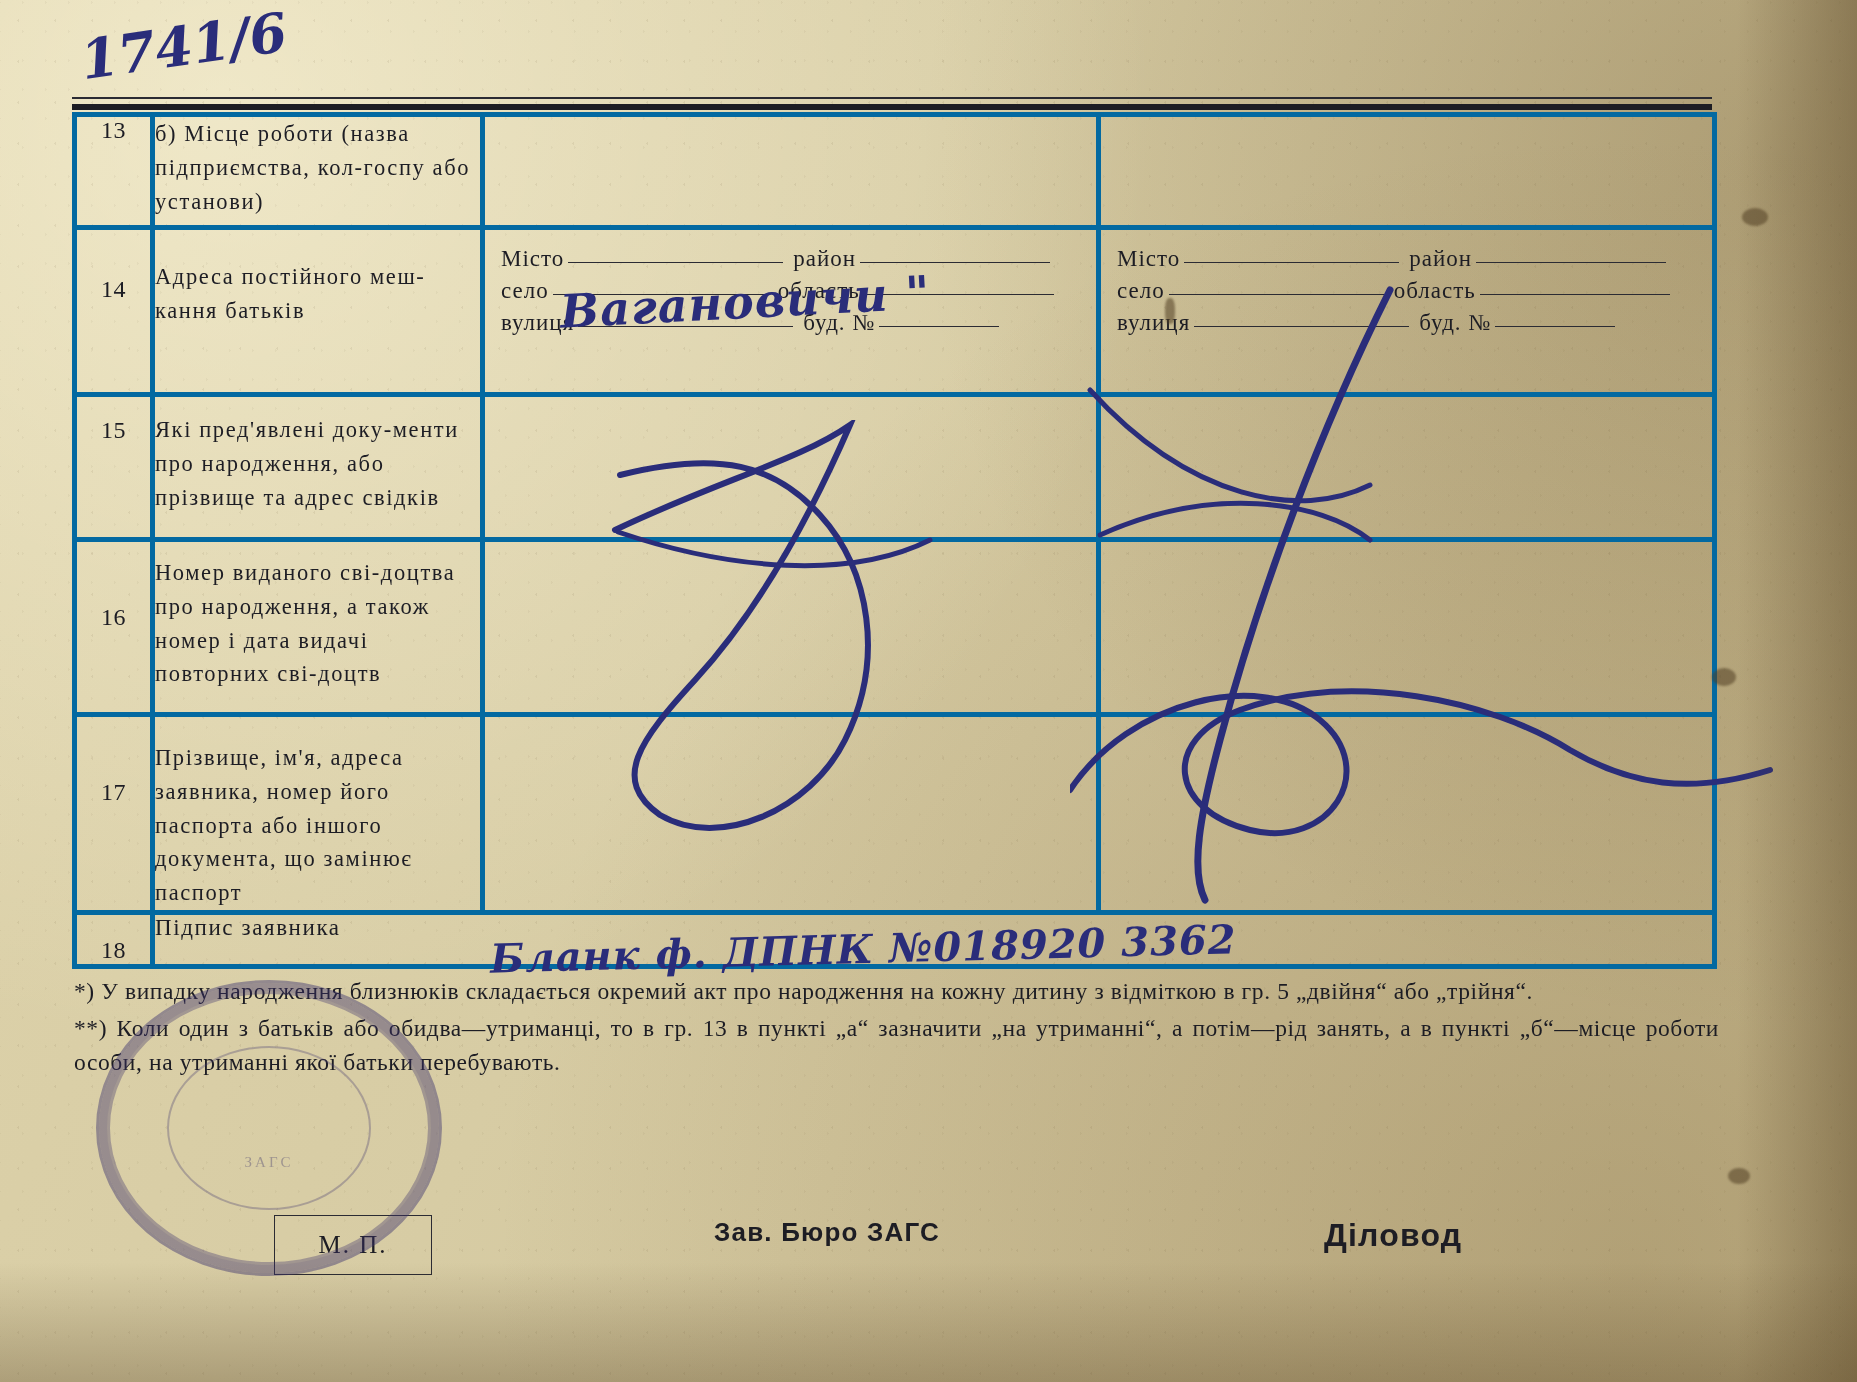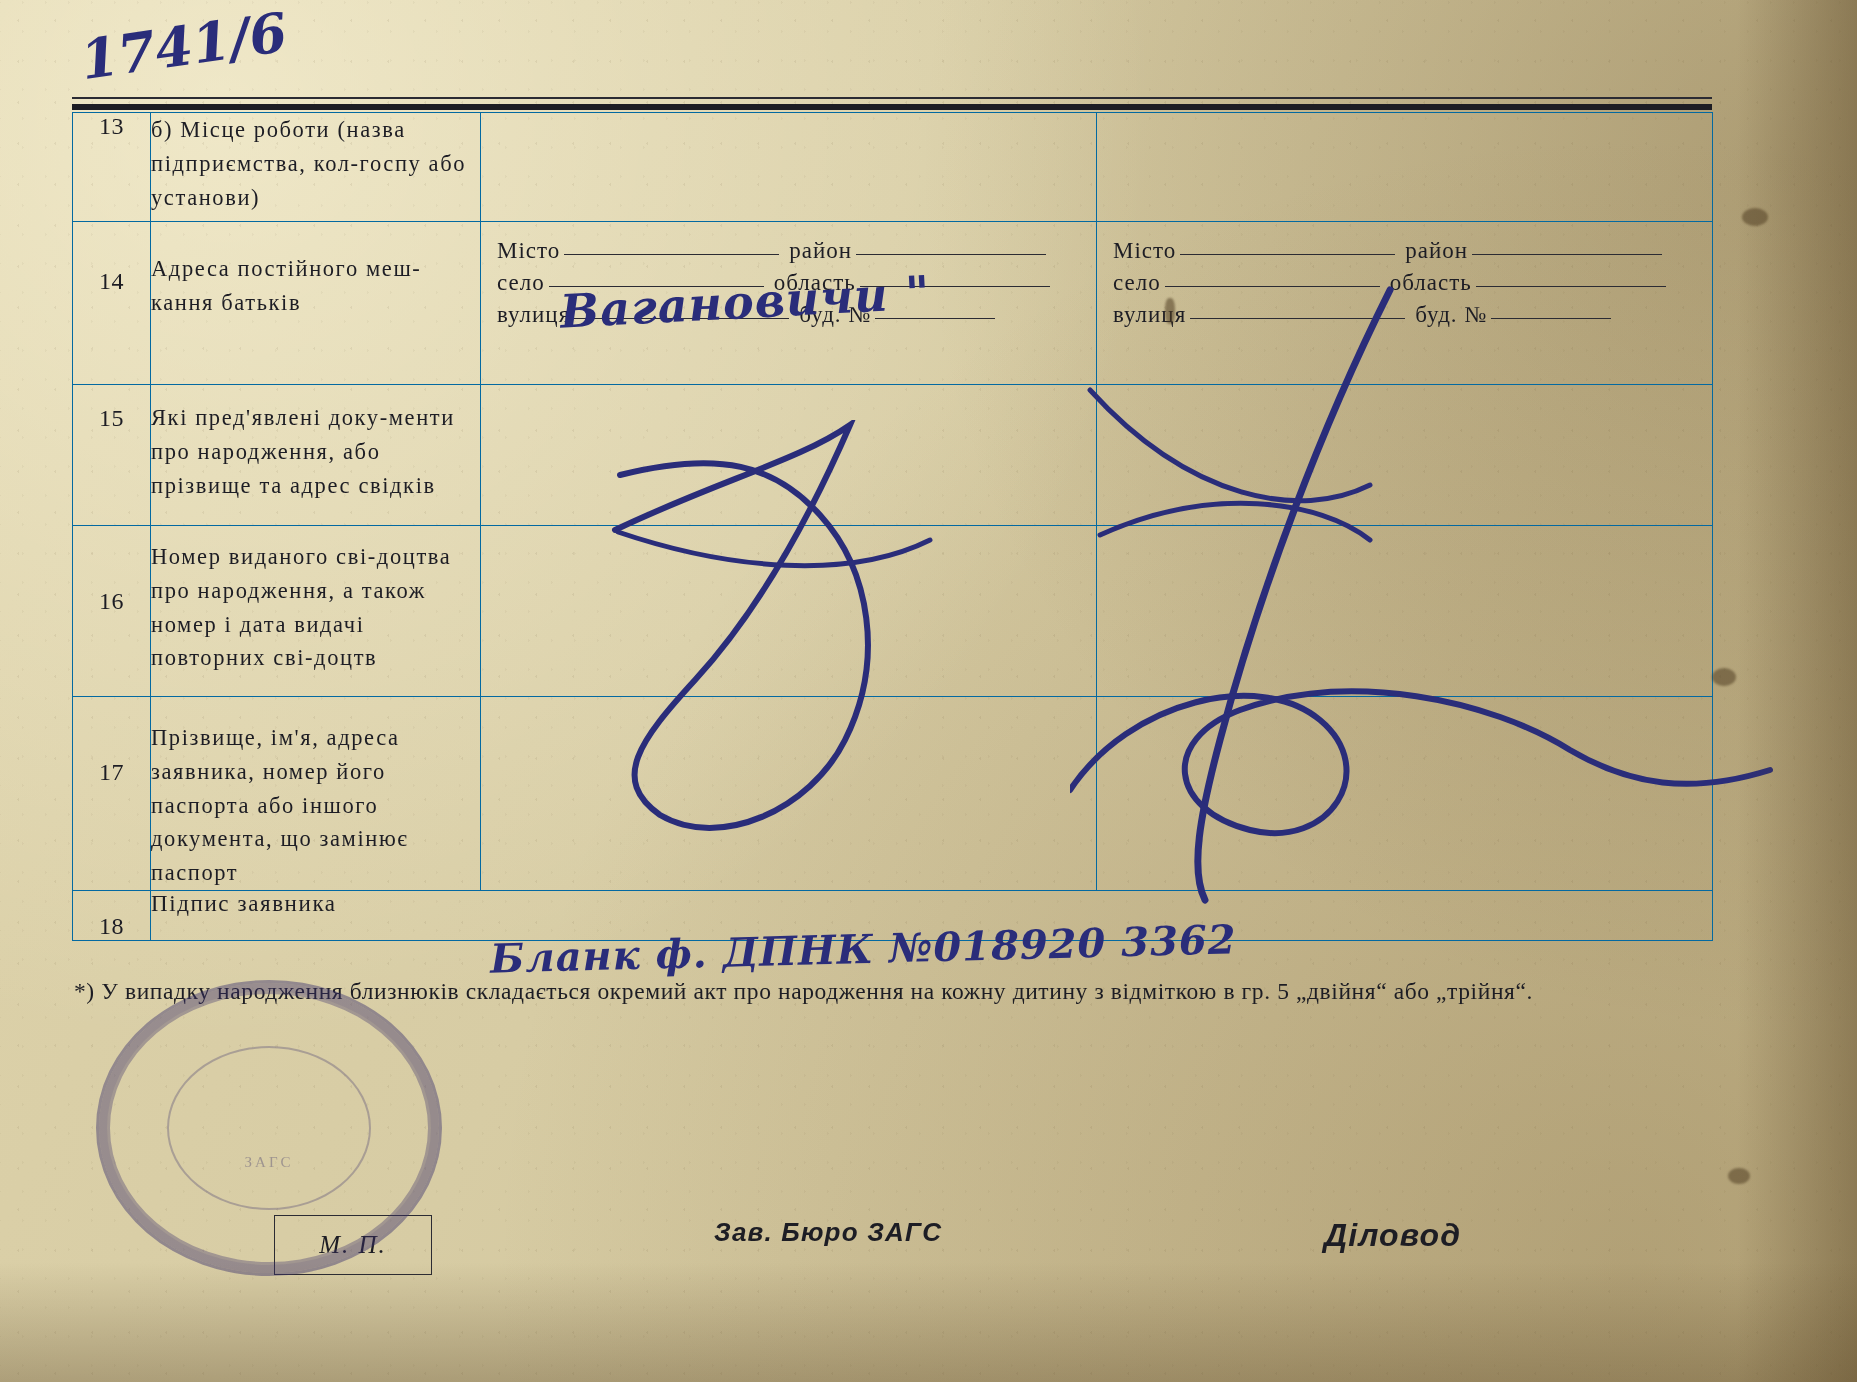--- a/index.html
+++ b/index.html
@@ -56,21 +56,21 @@
   
   .form-table {
     position: absolute;
     left: 72px;
     top: 112px;
     width: 1640px;
     border-collapse: collapse;
     table-layout: fixed;
   }
   .form-table td {
-    border: 1px solid #0369a1;
+    border: 5px solid #0369a1;
     vertical-align: top;
     padding: 0;
     position: relative;
   }
   .col-num  { width: 78px; }
   .col-lbl  { width: 330px; }
   .col-a    { width: 616px; }
   .col-b    { width: 616px; }
 
   .rownum {
@@ -147,21 +147,20 @@
   }
   .footnotes p { margin: 0 0 4px 0; }
 
   
   .sig-row {
     position: absolute;
     left: 74px;
     top: 1165px;
     width: 1645px;
     height: 110px;
-    font-style: italic;
   }
   .mp-box {
     position: absolute;
     left: 200px;
     top: 50px;
     width: 156px;
     height: 58px;
     border: 1.5px solid #2b2b33;
     display: flex;
     align-items: center;
@@ -403,20 +402,21 @@
 
   <svg class="ink" style="left:1070px; top:270px; width:720px; height:650px;" viewBox="0 0 720 650" fill="none">
     <path d="M320 20 C 250 160, 190 320, 150 470 C 130 545, 120 600, 135 630" stroke="#2a2d7a" stroke-width="7" stroke-linecap="round"></path>
     <path d="M20 120 C 120 230, 230 250, 300 215" stroke="#2a2d7a" stroke-width="5" stroke-linecap="round"></path>
     <path d="M30 265 C 140 215, 250 230, 300 270" stroke="#2a2d7a" stroke-width="5" stroke-linecap="round"></path>
     <path d="M0 520 C 60 430, 190 400, 250 450 C 310 500, 260 580, 180 560 C 100 540, 90 470, 170 440 C 280 400, 420 430, 500 480 C 560 515, 620 525, 700 500" stroke="#2a2d7a" stroke-width="6" stroke-linecap="round"></path>
   </svg>
 
   <div class="footnotes">
     <p>*)  У випадку народження близнюків складається окремий акт про  народження  на  кожну  дитину  з  відміткою в гр. 5  „двійня“  або  „трійня“.</p>
+    <p>**) Коли один з батьків або обидва—утриманці, то в гр. 13 в пункті „а“ зазначити „на утриманні“, а потім—рід занять, а в пункті „б“—місце роботи особи, на утриманні якої батьки перебувають.</p>
   </div>
 
   <div class="sig-row">
     <div class="mp-box">М. П.</div>
     <div class="zav">Зав.  Бюро  ЗАГС</div>
     <div class="dilovod">Діловод</div>
   </div>
 
   <div class="stamp">
     <div class="stamp-inner"></div>

